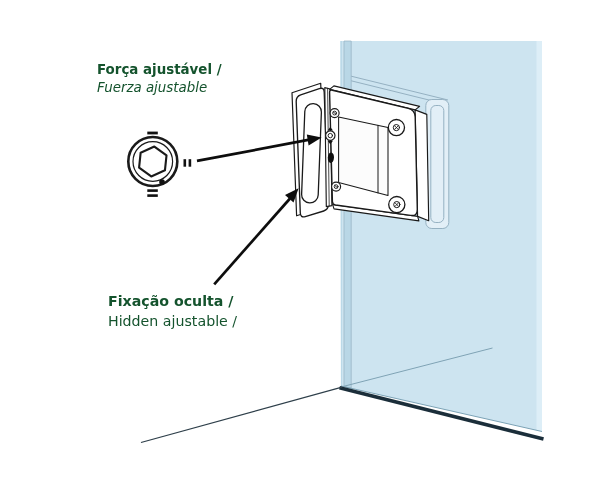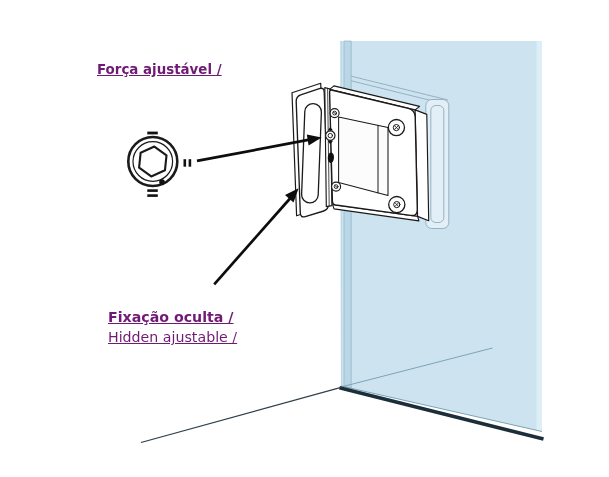--- a/index.html
+++ b/index.html
@@ -4,25 +4,25 @@
 <style>
   html,body{margin:0;padding:0;background:#fff;}
   #stage{
     position:relative;width:609px;height:477px;background:#ffffff;
     font-family:"DejaVu Sans","Liberation Sans",sans-serif;overflow:hidden;
   }
   #drawing{position:absolute;left:0;top:0;}
   .ol{fill:#ffffff;stroke:#1a1a1a;stroke-linejoin:round;stroke-linecap:round;}
   .thin{fill:none;stroke:#1a1a1a;stroke-linecap:round;}
   .lite{fill:none;stroke:#95b1c2;stroke-width:1;}
-  .label{position:absolute;color:#701a75;text-decoration:underline;}
+  .label{position:absolute;color:#14532d;}
   .label .l1{font-weight:bold;}
   #label-adjustable{left:97px;top:61px;font-size:13.4px;line-height:18.4px;}
   #label-adjustable .l2,#label-adjustable .l3{font-style:italic;}
-  #label-hidden{left:108px;top:291px;font-size:14.2px;line-height:20.4px;margin-top:16px;}
+  #label-hidden{left:108px;top:291px;font-size:14.2px;line-height:20.4px;}
 </style>
 </head>
 <body>
 
 <div id="stage">
 
   <svg id="drawing" width="609" height="477" viewBox="0 0 609 477">
 
     <g>
       <path d="M340,41 L542,41 L542,431.5 L341,386 Z" fill="#cde4f0"></path>
@@ -114,20 +114,21 @@
       <rect x="147.3" y="131.6" width="10.5" height="2.8" fill="#111"></rect>
       <rect x="147.3" y="189.3" width="10.5" height="2.6" fill="#111"></rect>
       <rect x="147.3" y="194.3" width="10.5" height="2.6" fill="#111"></rect>
       <rect x="183.5" y="159.2" width="2.6" height="7.5" fill="#111"></rect>
       <rect x="188.6" y="159.2" width="2.6" height="7.5" fill="#111"></rect>
     </g>
   </svg>
 
   <div class="label" id="label-adjustable">
     <div class="l1">Força ajustável /</div>
+    <div class="l3">Fuerza ajustable</div>
   </div>
 
   <div class="label" id="label-hidden">
     <div class="l1">Fixação oculta /</div>
     <div class="l2">Hidden ajustable /</div>
   </div>
 
 </div>
 
 </body></html>

